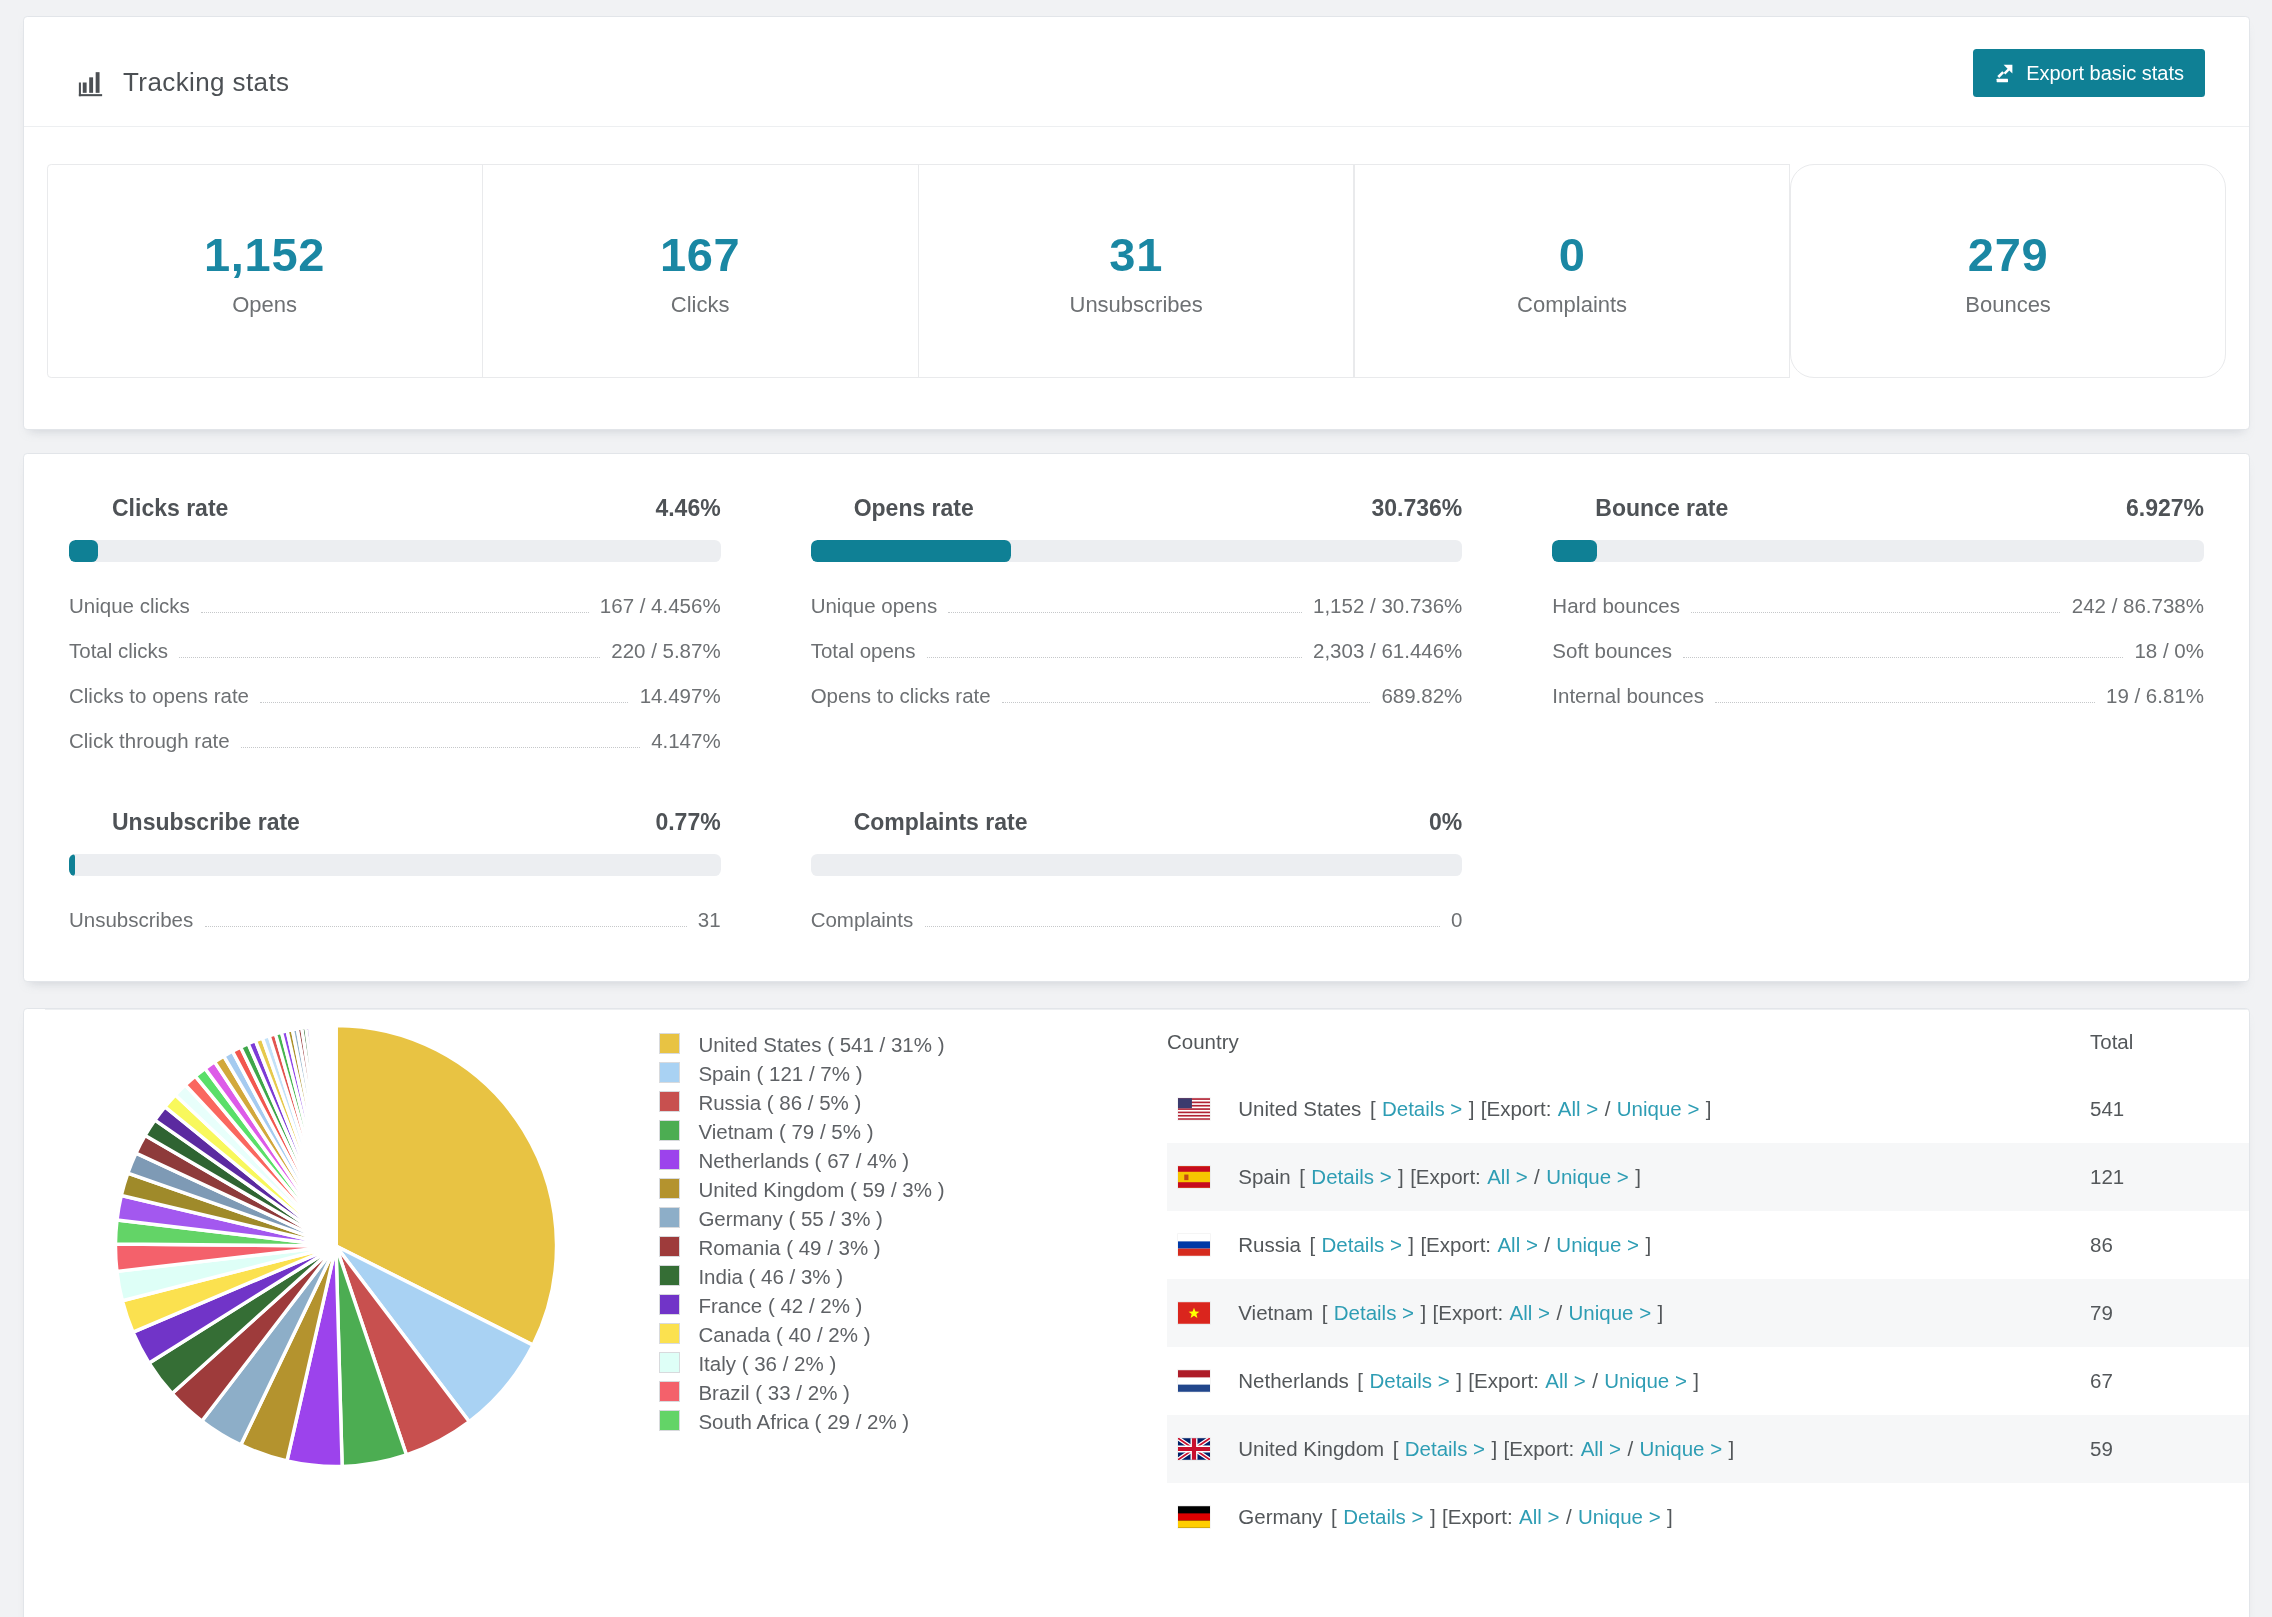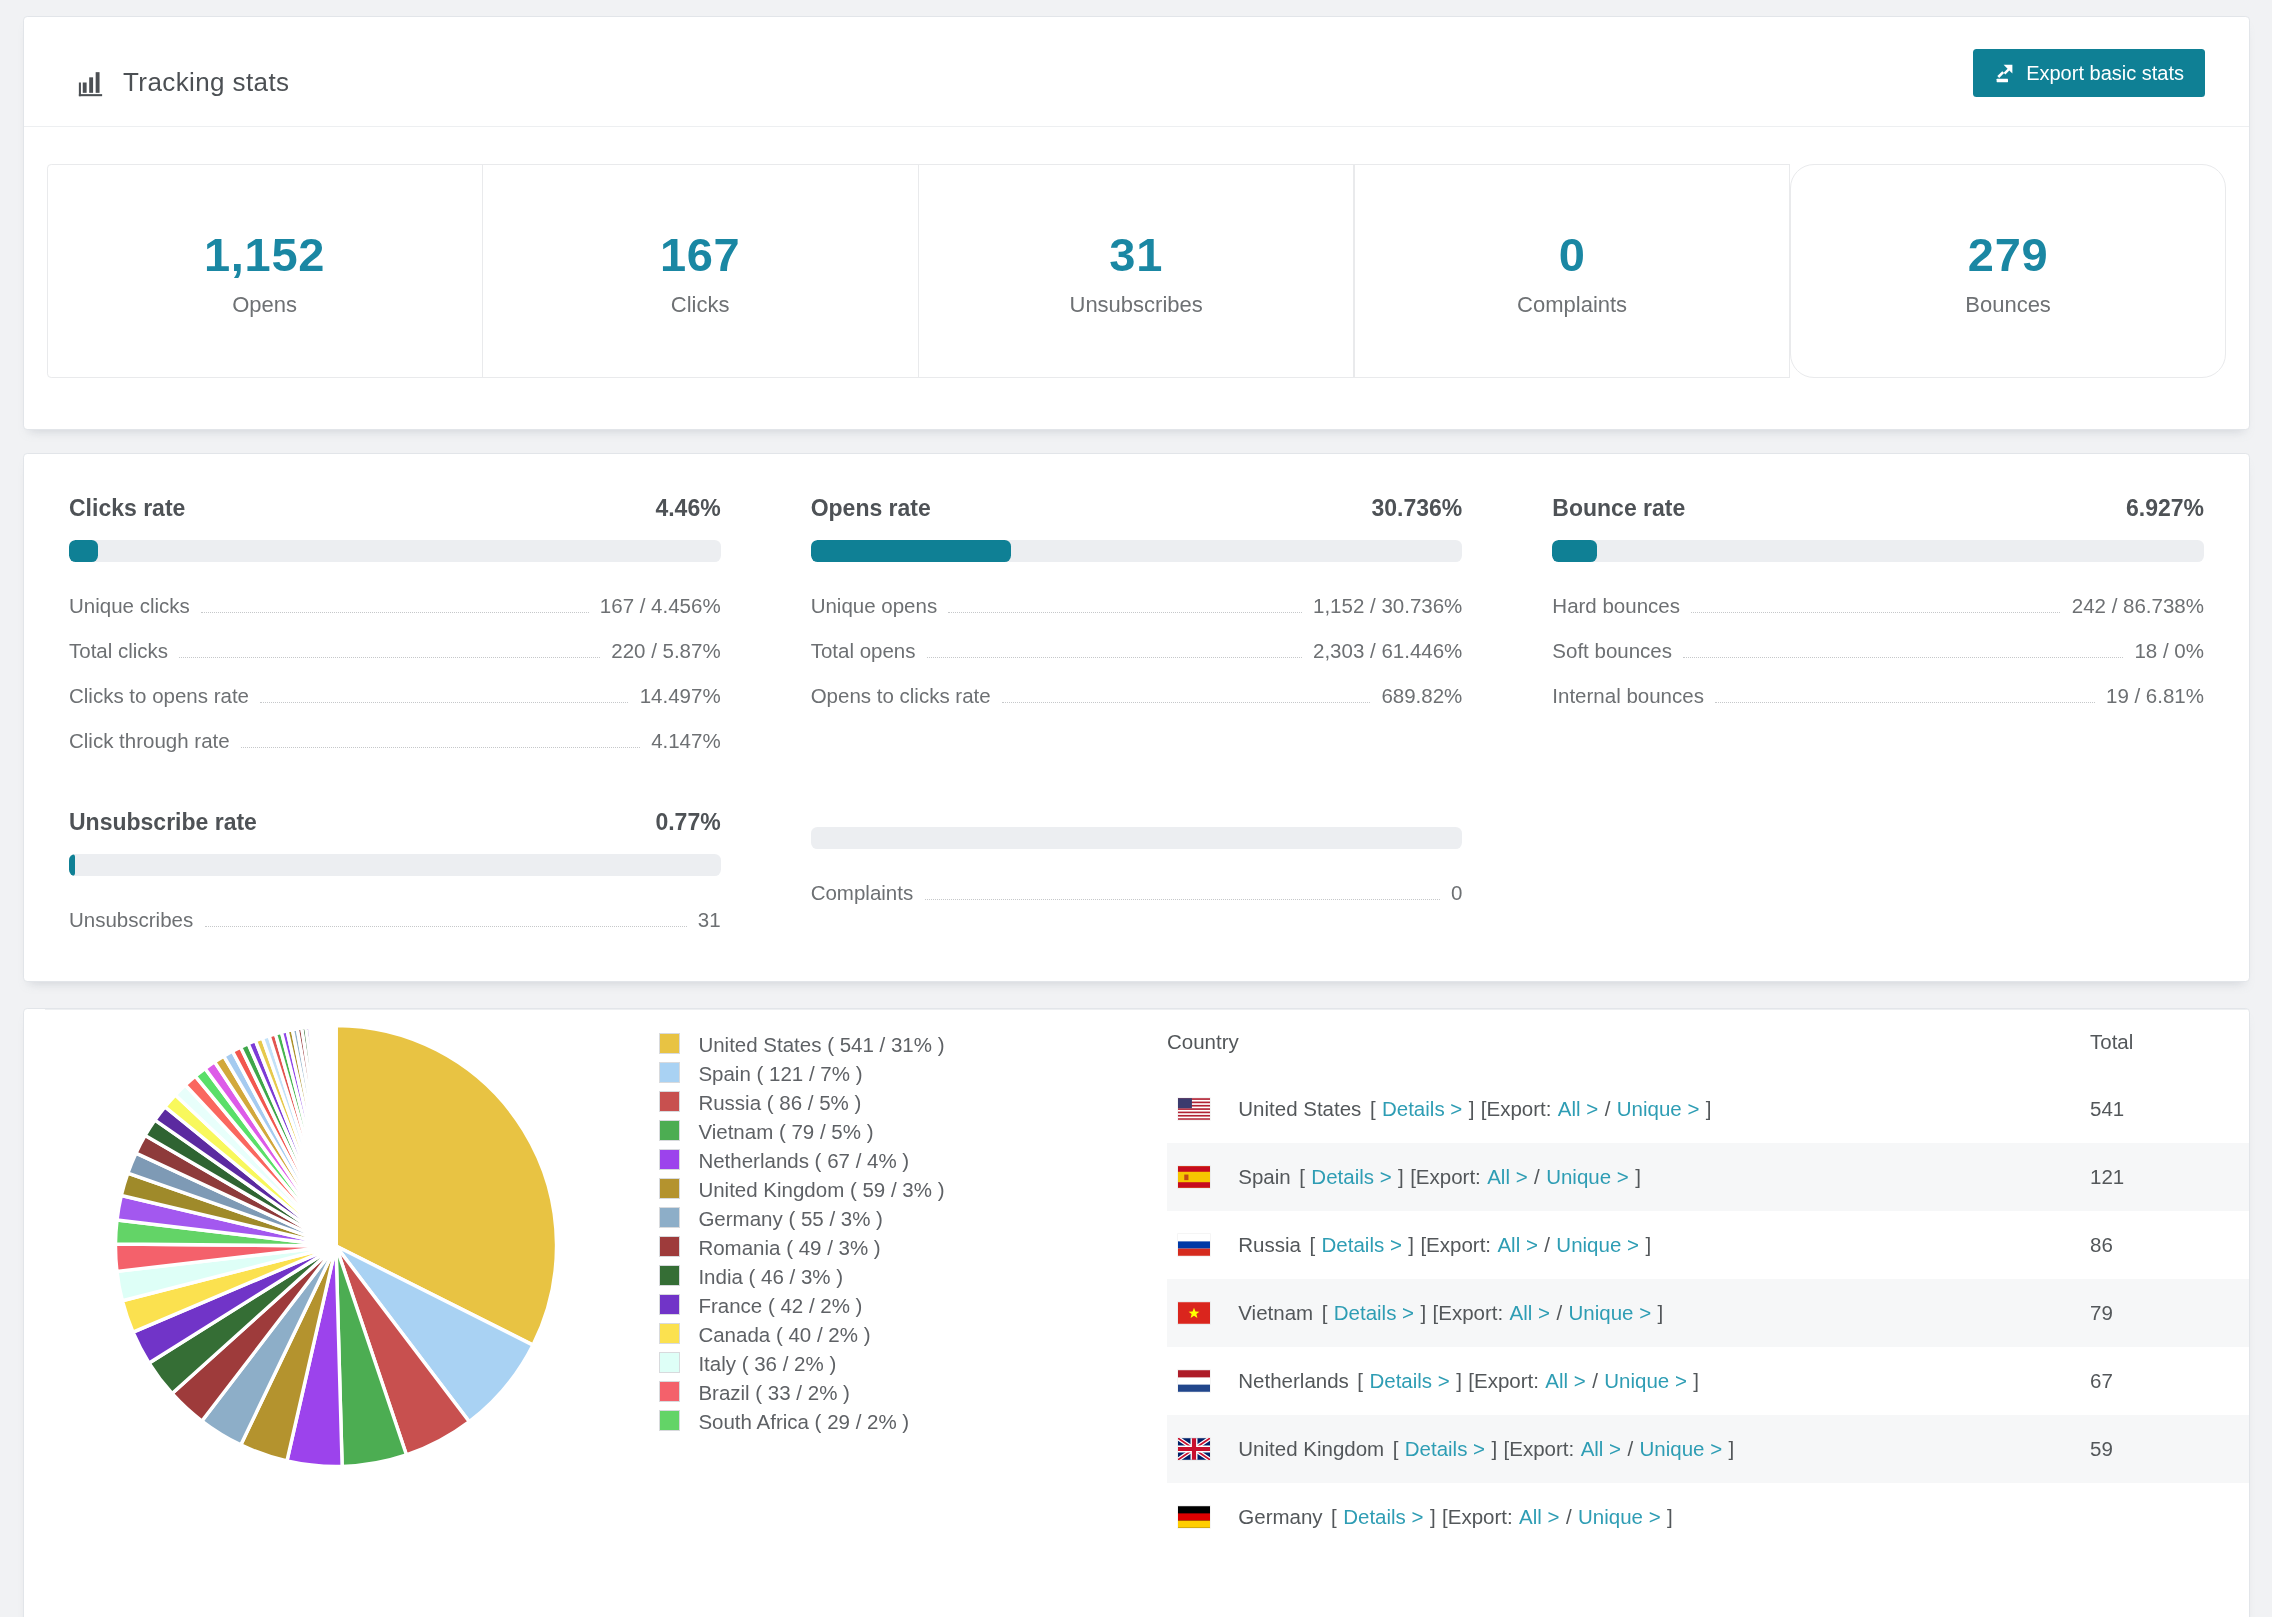--- a/index.html
+++ b/index.html
@@ -15,21 +15,21 @@
   .stats-row { display:grid; grid-template-columns:repeat(5,1fr); margin:37px 22.6px 0; border-radius:4.2px; }
   .stat-box { border:0.7px solid #e9eaec; margin-left:-0.7px; padding:62px 0 59px; display:flex; flex-direction:column; align-items:center; gap:10px; background:#fff; }
   .stat-box:first-child { margin-left:0; border-top-left-radius:4.2px; border-bottom-left-radius:4.2px; }
   .stat-box:last-child { border-top-right-radius:4.2px; border-bottom-right-radius:4.2px;border-radius:24px; }
   .stat-value { color:#1a87a3; font-size:47px; font-weight:bold; letter-spacing:0.7px; }
   .stat-label { color:#6e7174; font-size:22px; }
 
   
   .card-rates { margin-top:22.6px; padding:41px 45px 49px; }
   .rates-grid { display:grid; grid-template-columns:1fr 1fr 1fr; column-gap:90px; row-gap:56px; }
-  .rate-head { display:flex; align-items:baseline; justify-content:space-between; }
+  .rate-head { display:flex; align-items:baseline; justify-content:space-between;margin-left:43px; }
   .rate-title { font-size:23px; font-weight:bold; color:#4e5256; }
   .rate-value { font-size:23px; font-weight:bold; color:#4e5256; }
   .progress { height:22px; background:#eceef1; border-radius:6.4px; margin:18.4px 0 32px; overflow:hidden; position:relative; }
   .progress-fill { height:100%; background:#0f8095; border-radius:6.4px; width:0; }
   .rate-row { display:flex; align-items:flex-end; margin-bottom:21px; font-size:20.5px; color:#6d7073; }
   .rate-row:last-child { margin-bottom:0; }
   .leader { flex:1; border-bottom:1.4px dotted #c6c8ca; margin:0 11.3px; position:relative; top:-5px; }
 
   
   .card-geo { margin-top:25.4px; height:616px; overflow:hidden; }
@@ -197,20 +197,24 @@
           <div class="progress-fill" style="width: 0.9%;"></div>
         </div>
       <div class="rate-row">
           <span>Unsubscribes</span>
           <span class="leader"></span>
           <span>31</span>
         </div>
     </div>
 
     <div class="rate-block">
+      <div class="rate-head">
+          <span class="rate-title">Complaints rate</span>
+          <span class="rate-value">0%</span>
+        </div>
       <div class="progress">
           <div class="progress-fill" style="width: 0px;"></div>
         </div>
       <div class="rate-row">
           <span>Complaints</span>
           <span class="leader"></span>
           <span>0</span>
         </div>
     </div>
 

